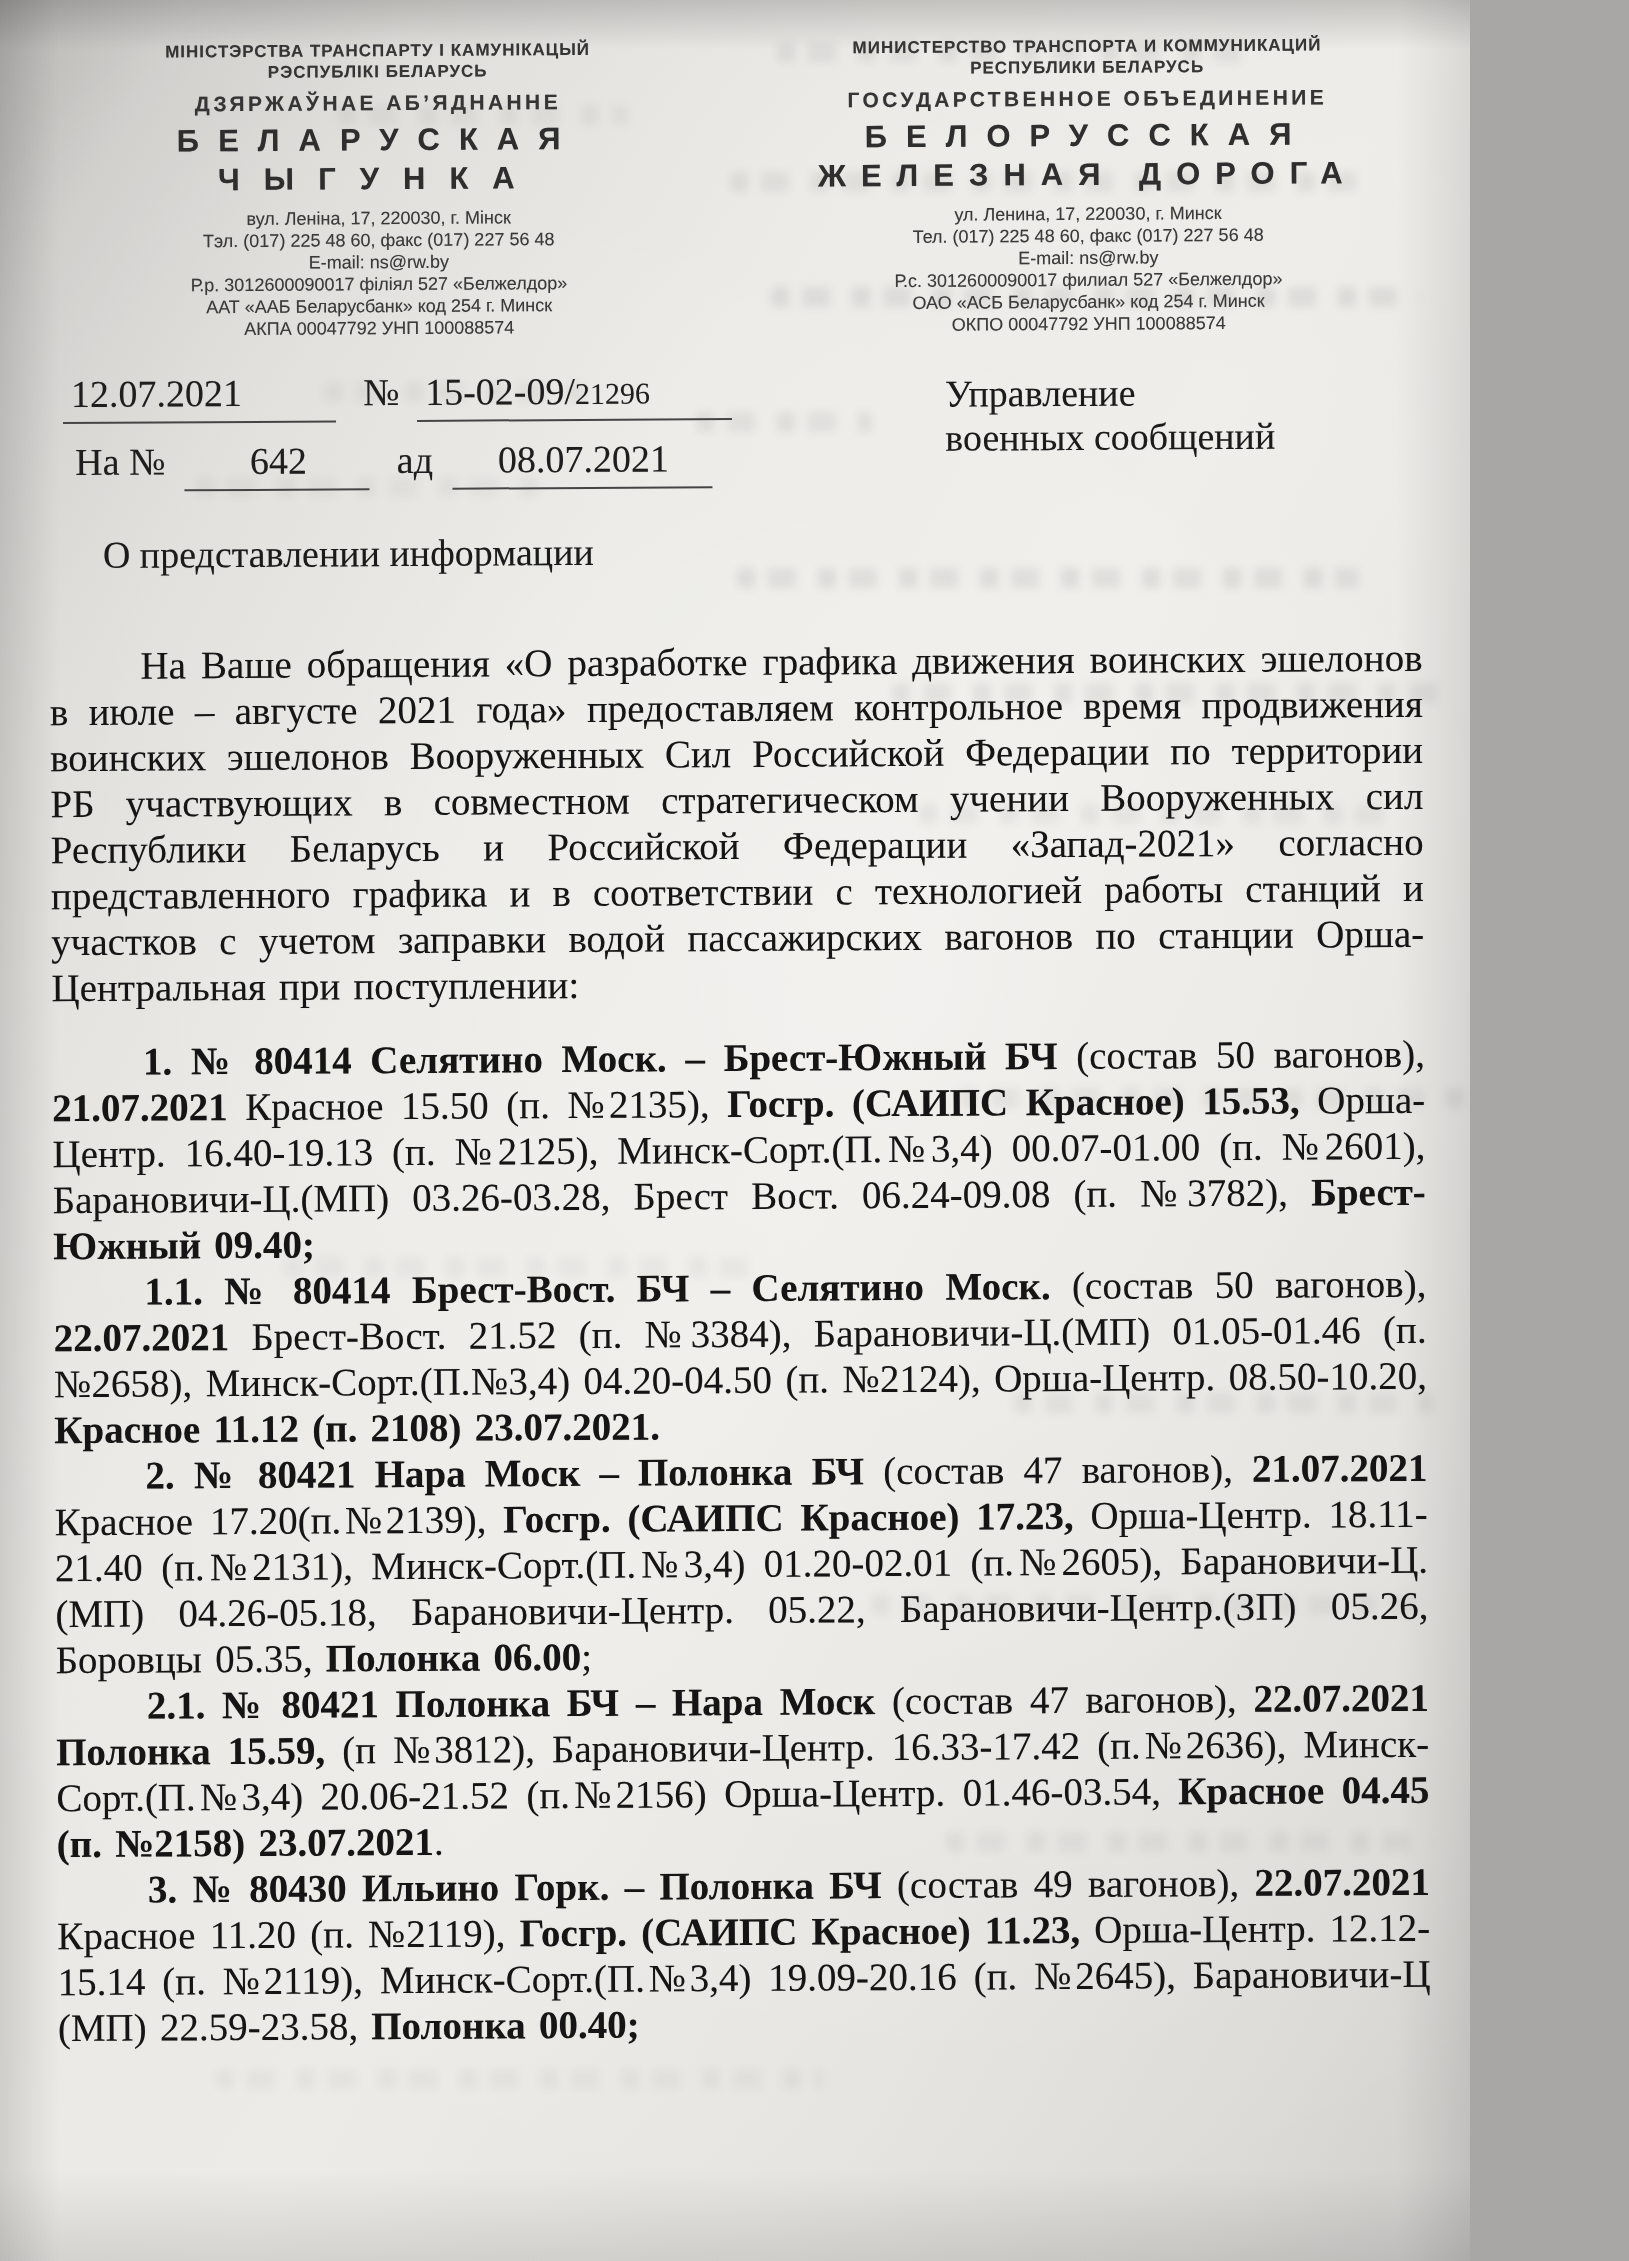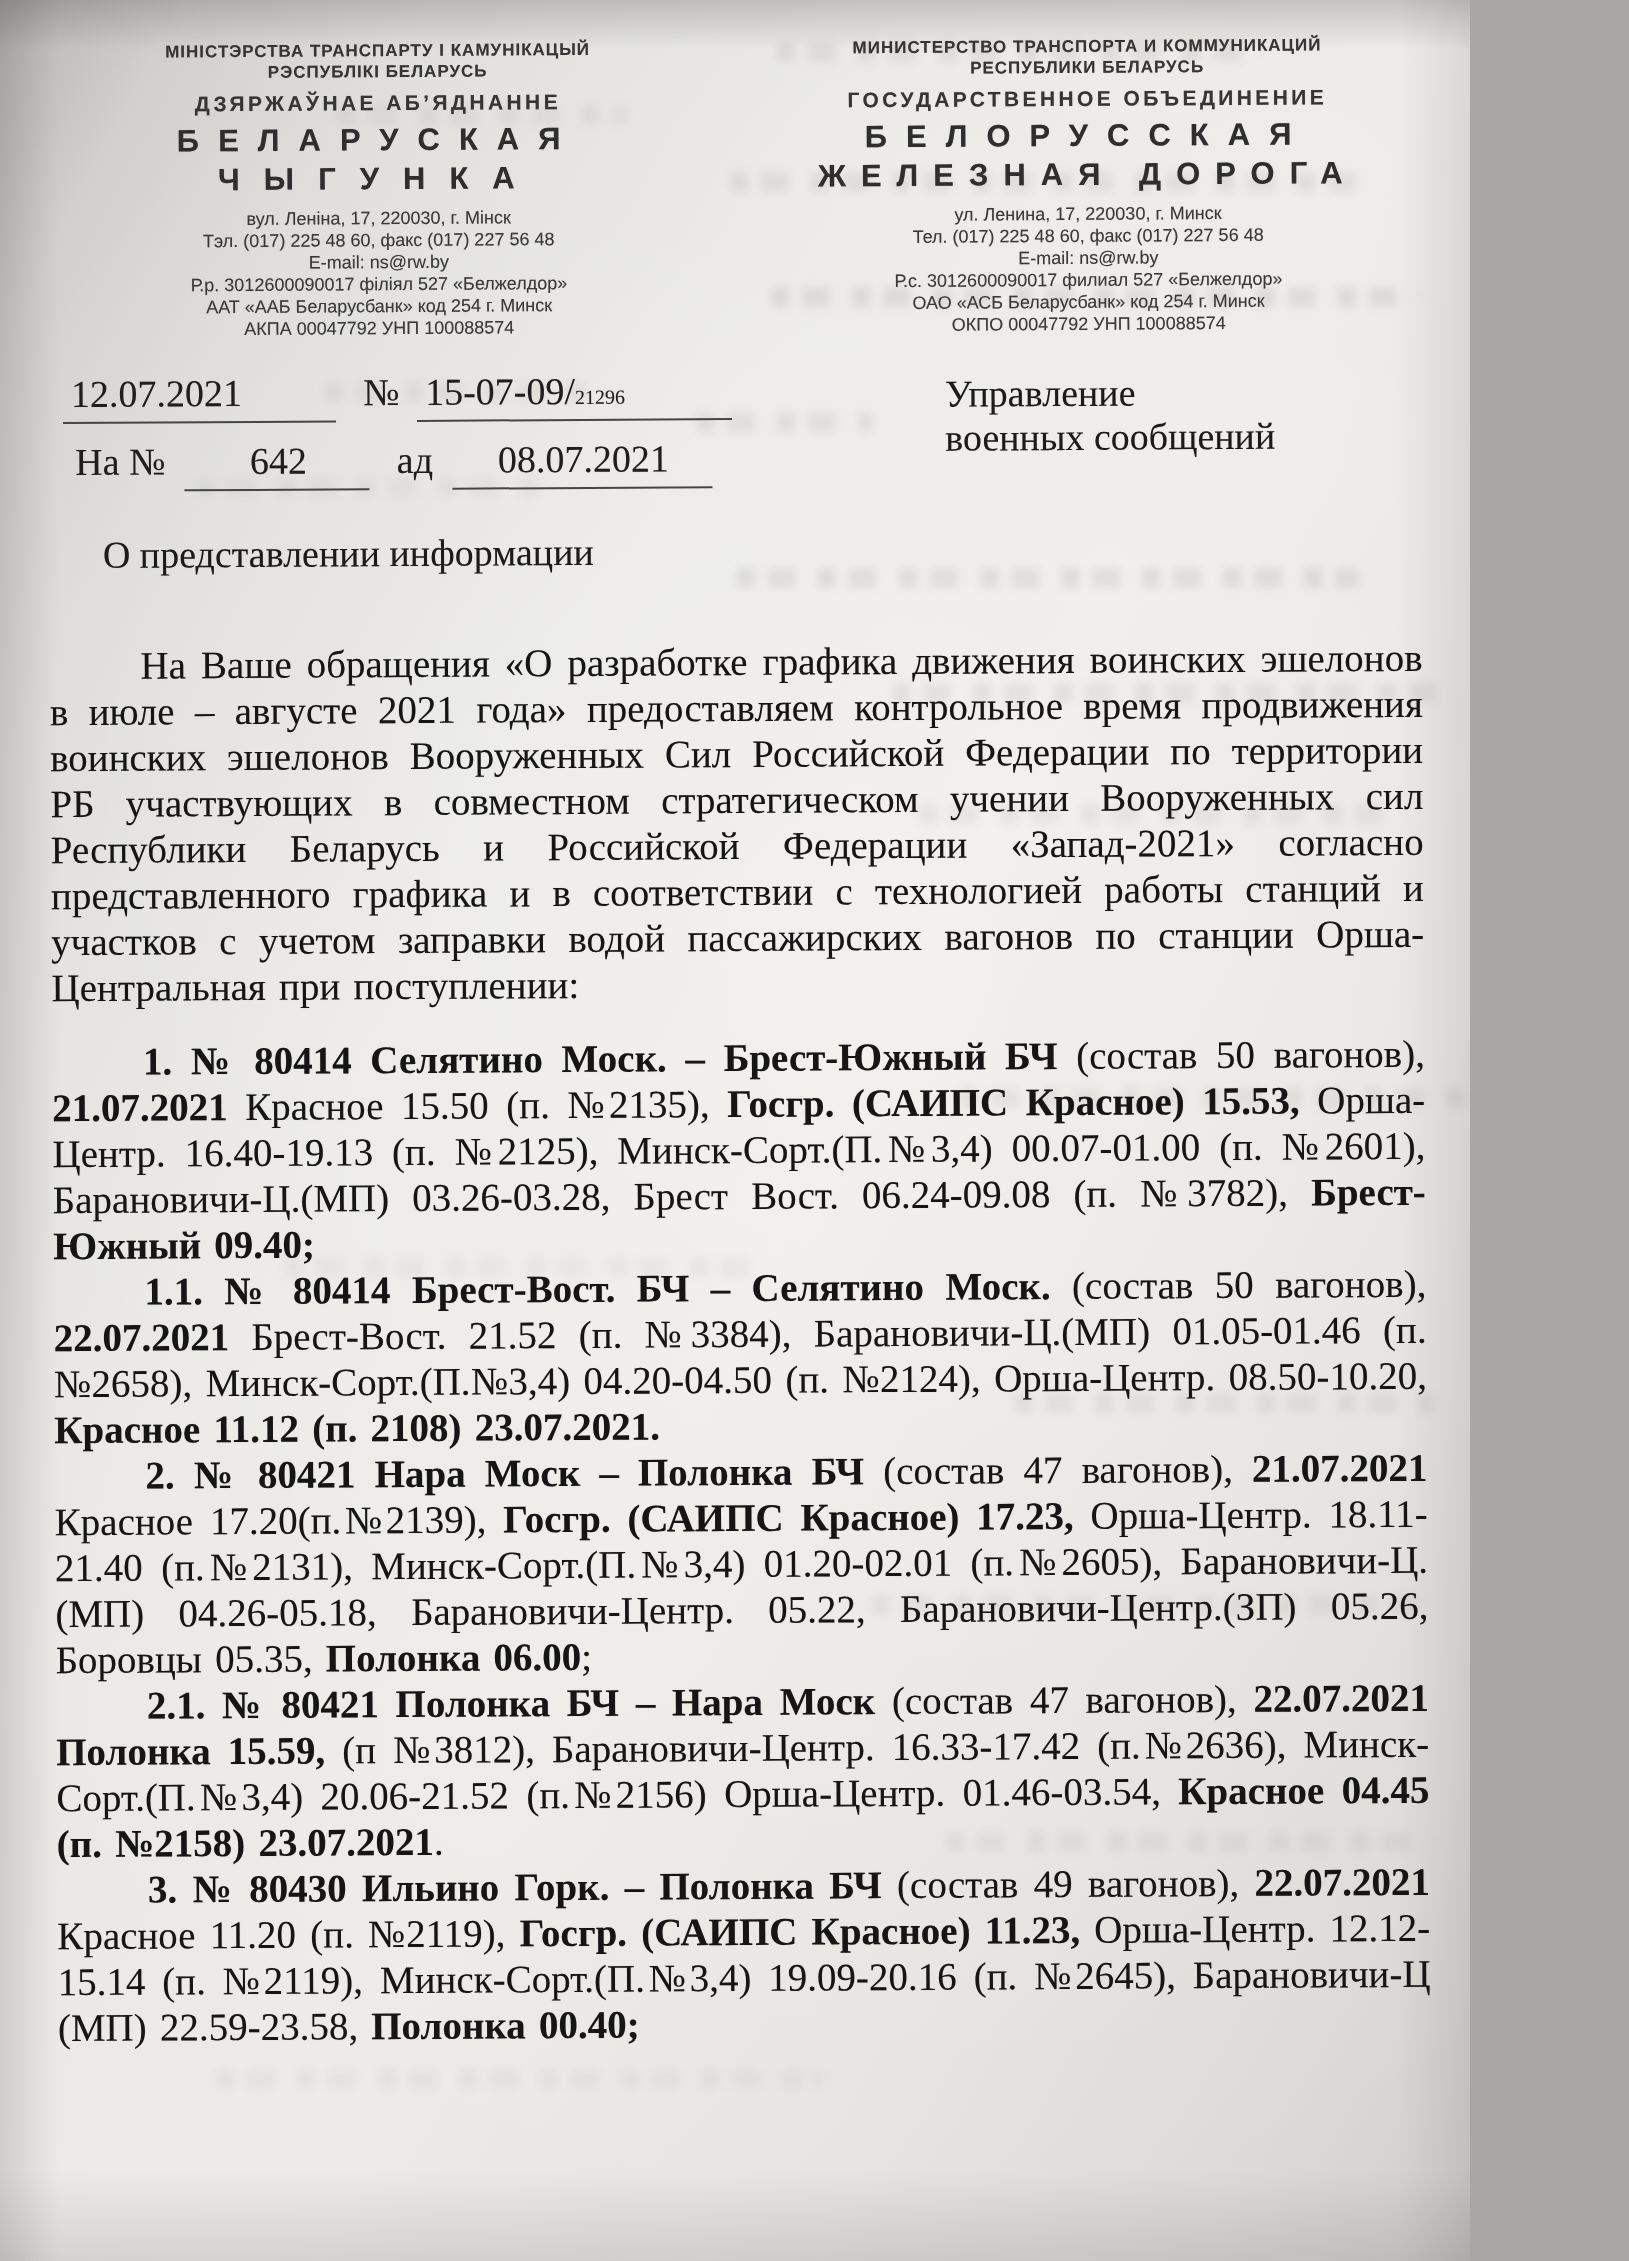--- a/index.html
+++ b/index.html
@@ -44,21 +44,21 @@
     margin:31px 0 0 66px; width:798px;
     font-family:"Liberation Serif", serif; font-size:38px; color:#1e1e1e;
     text-shadow:0 0 0.7px rgba(30,30,30,.3);
   }
   .ref-line { display:flex; align-items:baseline; margin-bottom:16px; }
   .rfield { border-bottom:2px solid #454545; padding:0 5.4px 6px 8px; white-space:nowrap; }
   .rfield.date  { width:260px; }
   .rlabel { margin-left:27px; }
   .rlabel.first { margin-left:12px; margin-right:19px; }
   .rfield.num   { width:301px; margin-left:17.6px; }
-  .rfield.num .small { font-size:20px; }
+  .rfield.num .small { font-size:30px; }
   .rfield.reply { width:172px; text-align:center; }
   .rfield.rdate { width:247px; margin-left:19px; text-align:center; }
   
   .addressee {
     position:absolute; top:373px; left:948px;
     font-family:"Liberation Serif", serif; font-size:38px; line-height:44px;
     color:#1b1b1b; text-shadow:0 0 0.7px rgba(30,30,30,.3);
   }
   
   .subject {
@@ -140,21 +140,21 @@
           <div>ОАО «АСБ Беларусбанк» код 254 г. Минск</div>
           <div>ОКПО 00047792 УНП 100088574</div>
         </div>
       </div>
     </header>
 
     <section class="refrow">
       <div class="ref-line">
         <span class="rfield date">12.07.2021</span>
         <span class="rlabel">№</span>
-        <span class="rfield num"><span>15-07-09/</span><span class="small">21296</span></span>
+        <span class="rfield num"><span>15-02-09/</span><span class="small">21296</span></span>
       </div>
       <div class="ref-line">
         <span class="rlabel first">На №</span>
         <span class="rfield reply">642</span>
         <span class="rlabel">ад</span>
         <span class="rfield rdate">08.07.2021</span>
       </div>
     </section>
 
     <div class="addressee">

